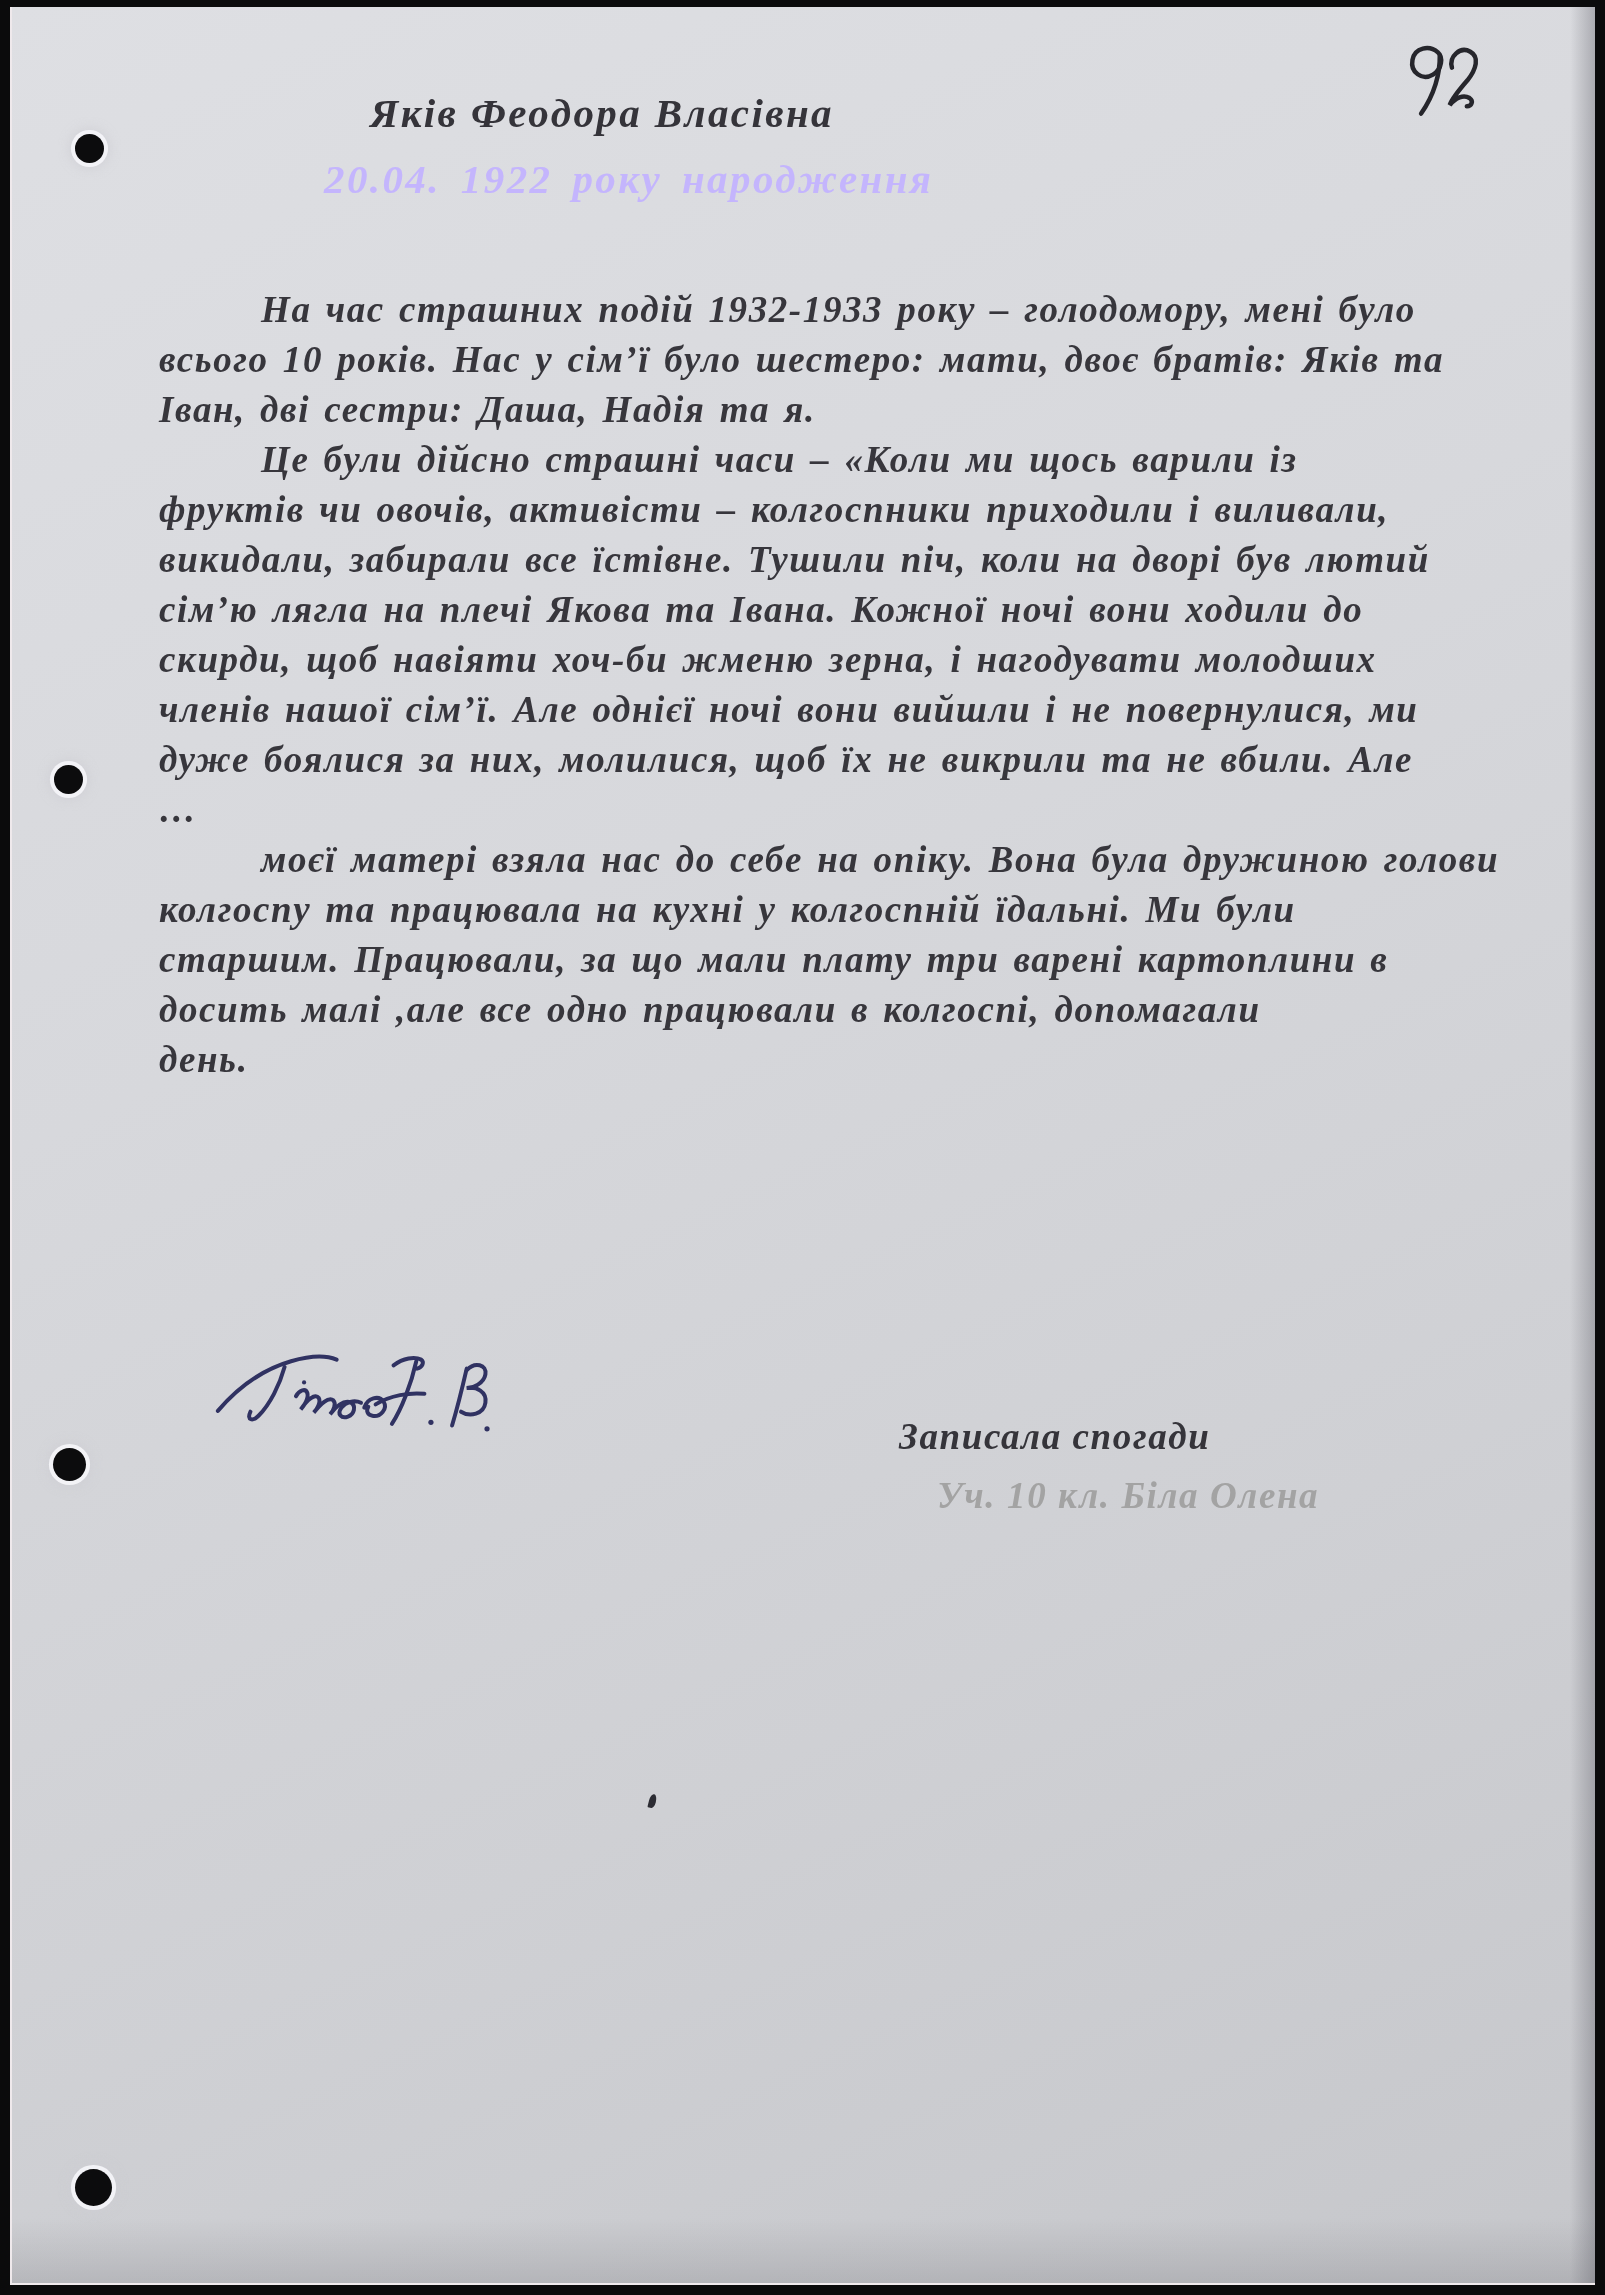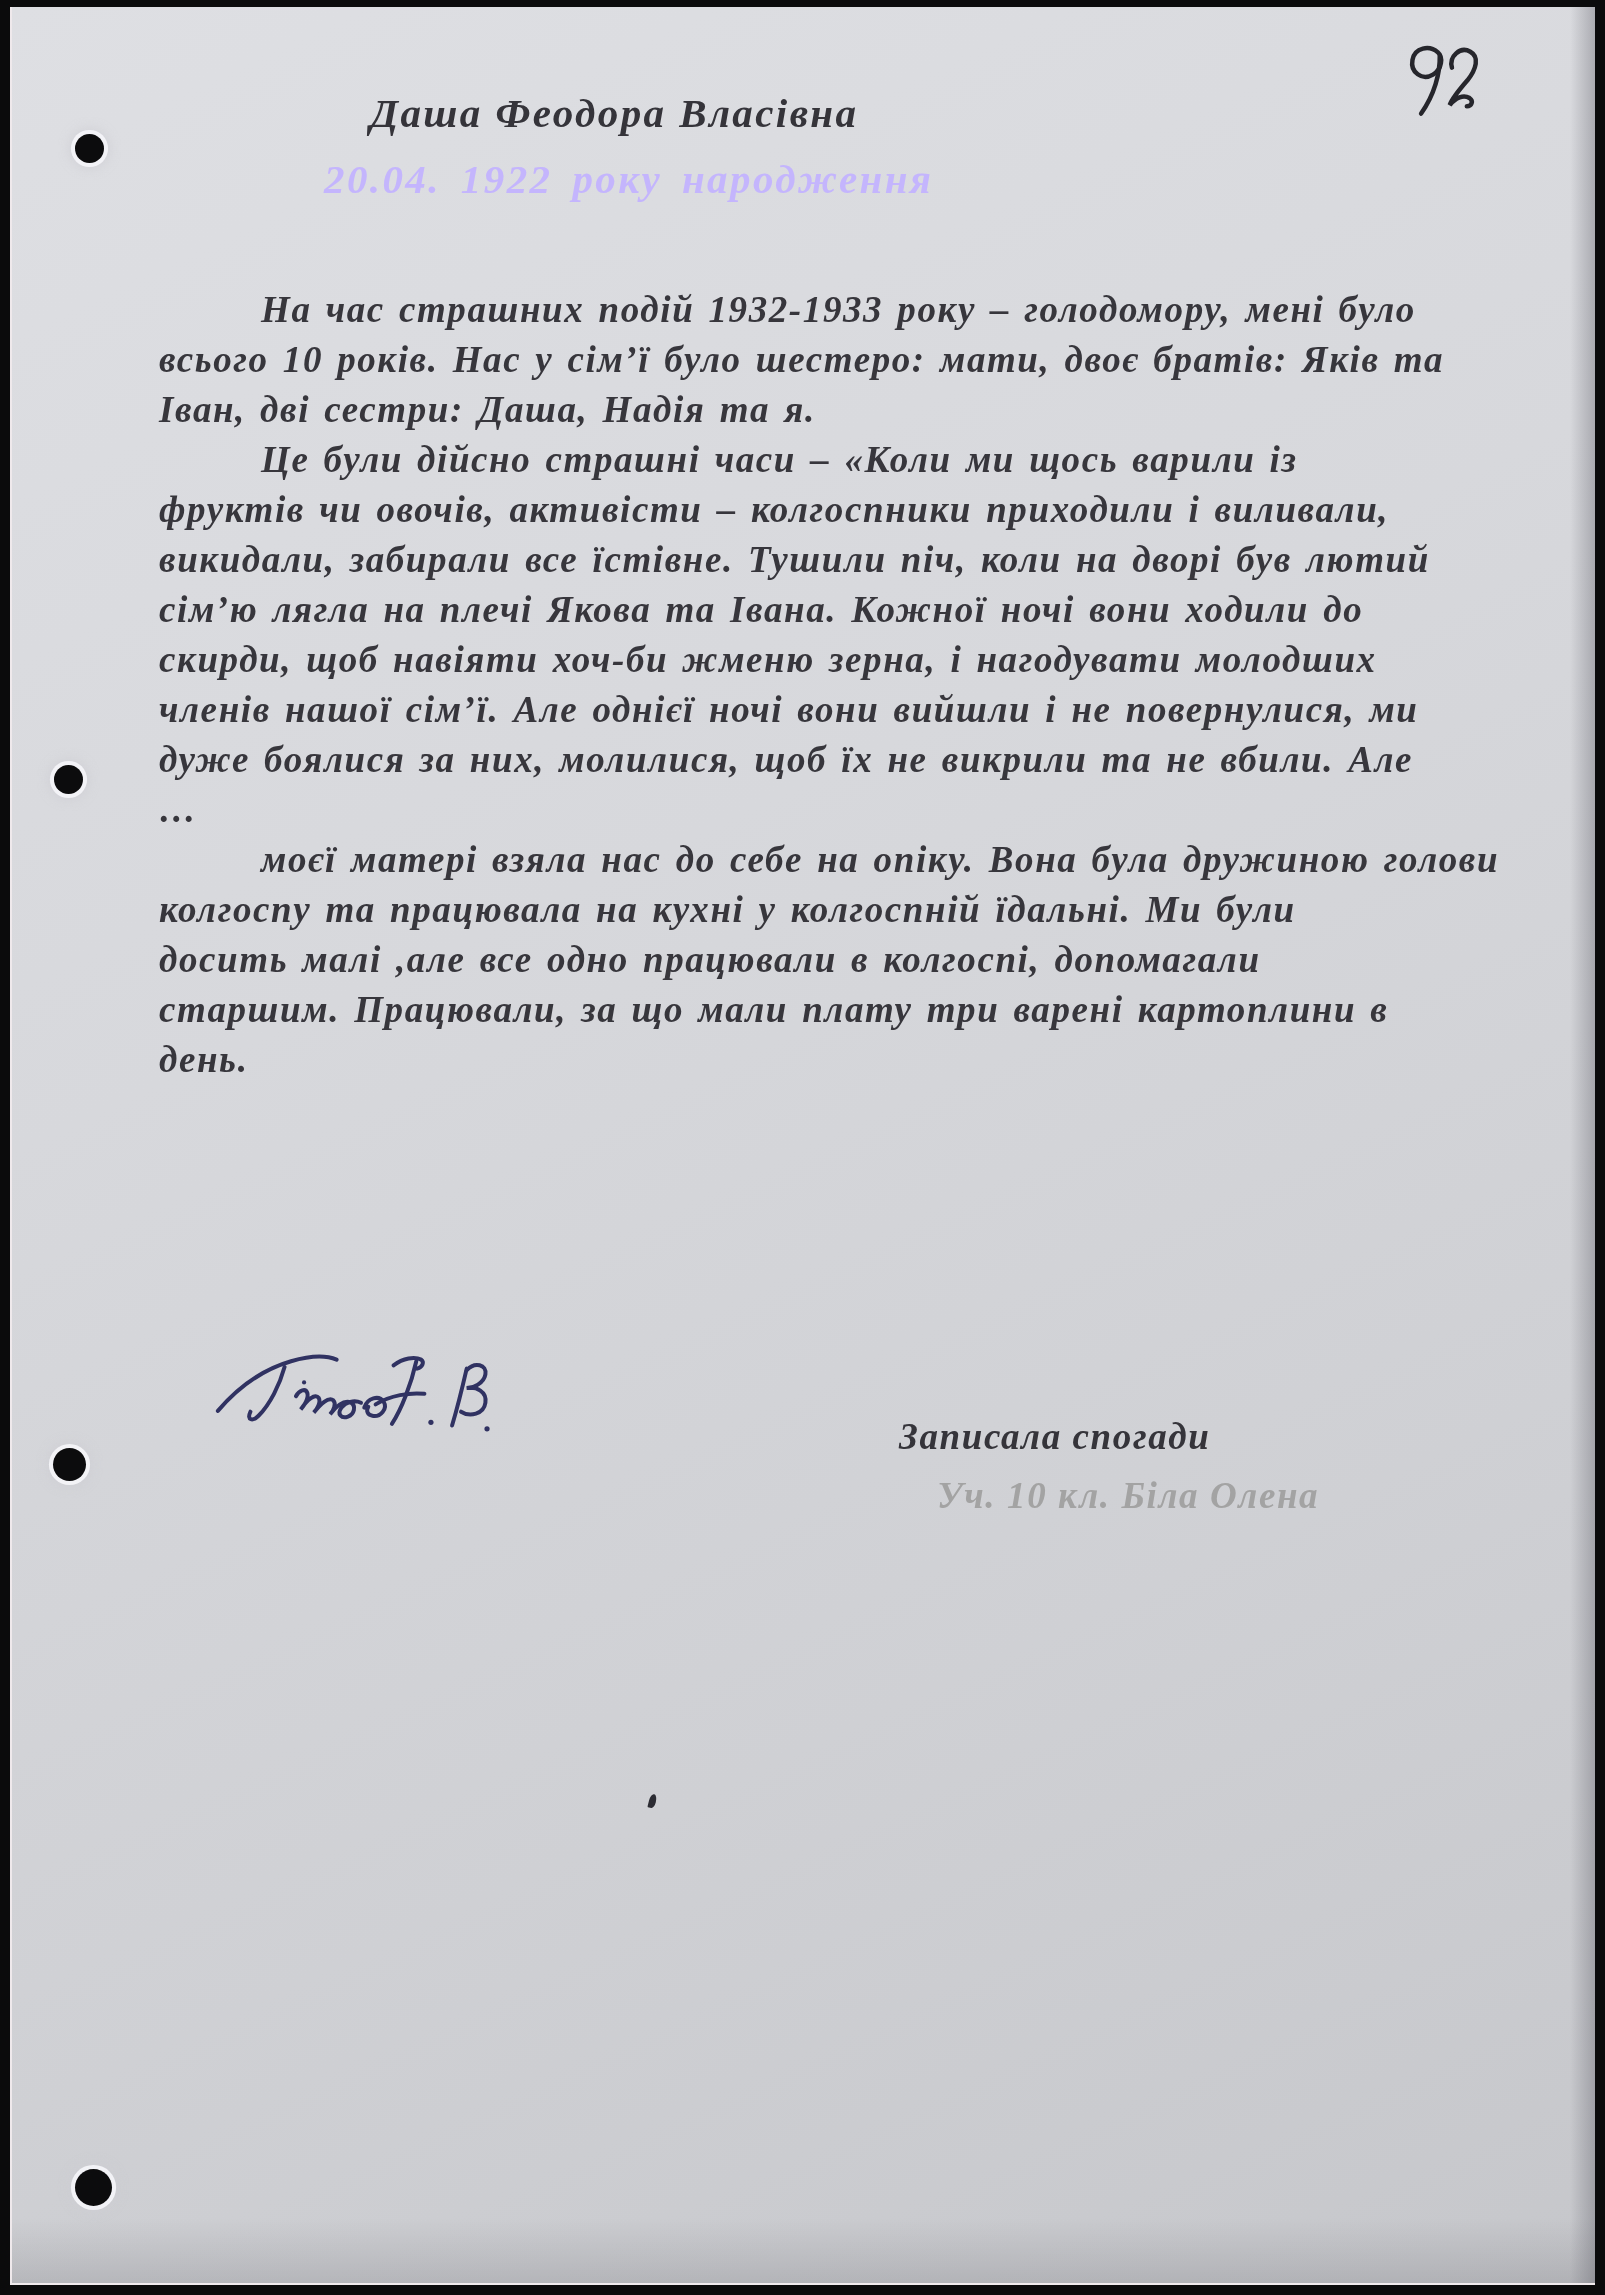--- a/index.html
+++ b/index.html
@@ -72,21 +72,21 @@
 <div class="paper"></div>
 
 <svg class="pagenum-svg" width="89" height="89" viewBox="0 0 110 110" aria-label="92">
   <g fill="none" stroke="#26262c" stroke-width="4.5" stroke-linecap="round">
     <path d="M42,18 C32,8 14,10 10,25 C6,40 20,52 34,45 C46,39 48,24 42,18"></path>
     <path d="M44,22 C43,44 34,70 16,92"></path>
     <path d="M58,38 C55,24 70,12 82,20 C93,27 88,42 76,55 C67,64 56,75 52,84 C60,75 70,72 77,77 C82,81 79,87 73,87"></path>
   </g>
 </svg>
 
-<div class="title1">Даша Феодора Власівна</div>
+<div class="title1">Яків Феодора Власівна</div>
 <div class="title2">20.04. 1922 року  народження</div>
 
 <div class="bodytext">
   <div class="para">
     <div class="line">На  час страшних подій 1932-1933 року – голодомору, мені було</div>
     <div class="line">всього 10 років. Нас у сім’ї було шестеро: мати, двоє братів: Яків та</div>
     <div class="line">Іван, дві сестри: Даша, Надія та я.</div>
   </div>
   <div class="para">
     <div class="line">Це були дійсно страшні часи – «Коли ми щось варили із</div>
@@ -94,22 +94,22 @@
     <div class="line">викидали, забирали все їстівне. Тушили піч, коли на дворі був лютий</div>
     <div class="line">сім’ю лягла  на плечі Якова та Івана. Кожної ночі вони ходили до</div>
     <div class="line">скирди, щоб навіяти хоч-би жменю зерна, і нагодувати молодших</div>
     <div class="line">членів  нашої сім’ї.  Але однієї ночі вони вийшли і не повернулися, ми</div>
     <div class="line">дуже боялися за них, молилися, щоб їх не викрили та не вбили. Але</div>
     <div class="line">…</div>
   </div>
   <div class="para">
     <div class="line">моєї матері взяла нас до себе на опіку. Вона була дружиною голови</div>
     <div class="line">колгоспу та працювала на кухні у колгоспній їдальні.  Ми були</div>
+    <div class="line">старшим. Працювали, за що мали плату три варені картоплини в</div>
     <div class="line">досить малі ,але все одно працювали в колгоспі, допомагали</div>
-    <div class="line">старшим. Працювали, за що мали плату три варені картоплини в</div>
     <div class="line">день.</div>
   </div>
 </div>
 
 <svg class="signature-svg" width="309" height="114" viewBox="0 0 380 140" aria-label="Біла Ф. В.">
   <g fill="none" stroke="#232558" stroke-width="4" stroke-linecap="round" opacity="0.92">
     <path d="M6,92 C30,64 58,42 96,31 C120,24 140,24 152,29"></path>
     <path d="M88,38 C82,60 70,84 56,98 C49,105 41,104 46,93"></path>
     <path d="M102,74 C106,66 114,64 116,70 C118,76 112,86 108,90 C116,78 126,70 130,76 C133,81 128,90 124,94 C132,84 142,74 148,79 C152,83 148,92 144,96 C152,86 162,78 170,82 C176,86 174,96 166,99 C158,102 152,96 158,88 C163,81 174,78 182,82"></path>
     <path d="M186,88 C190,76 204,72 210,81 C215,89 206,100 196,98 C190,97 188,92 191,87"></path>

